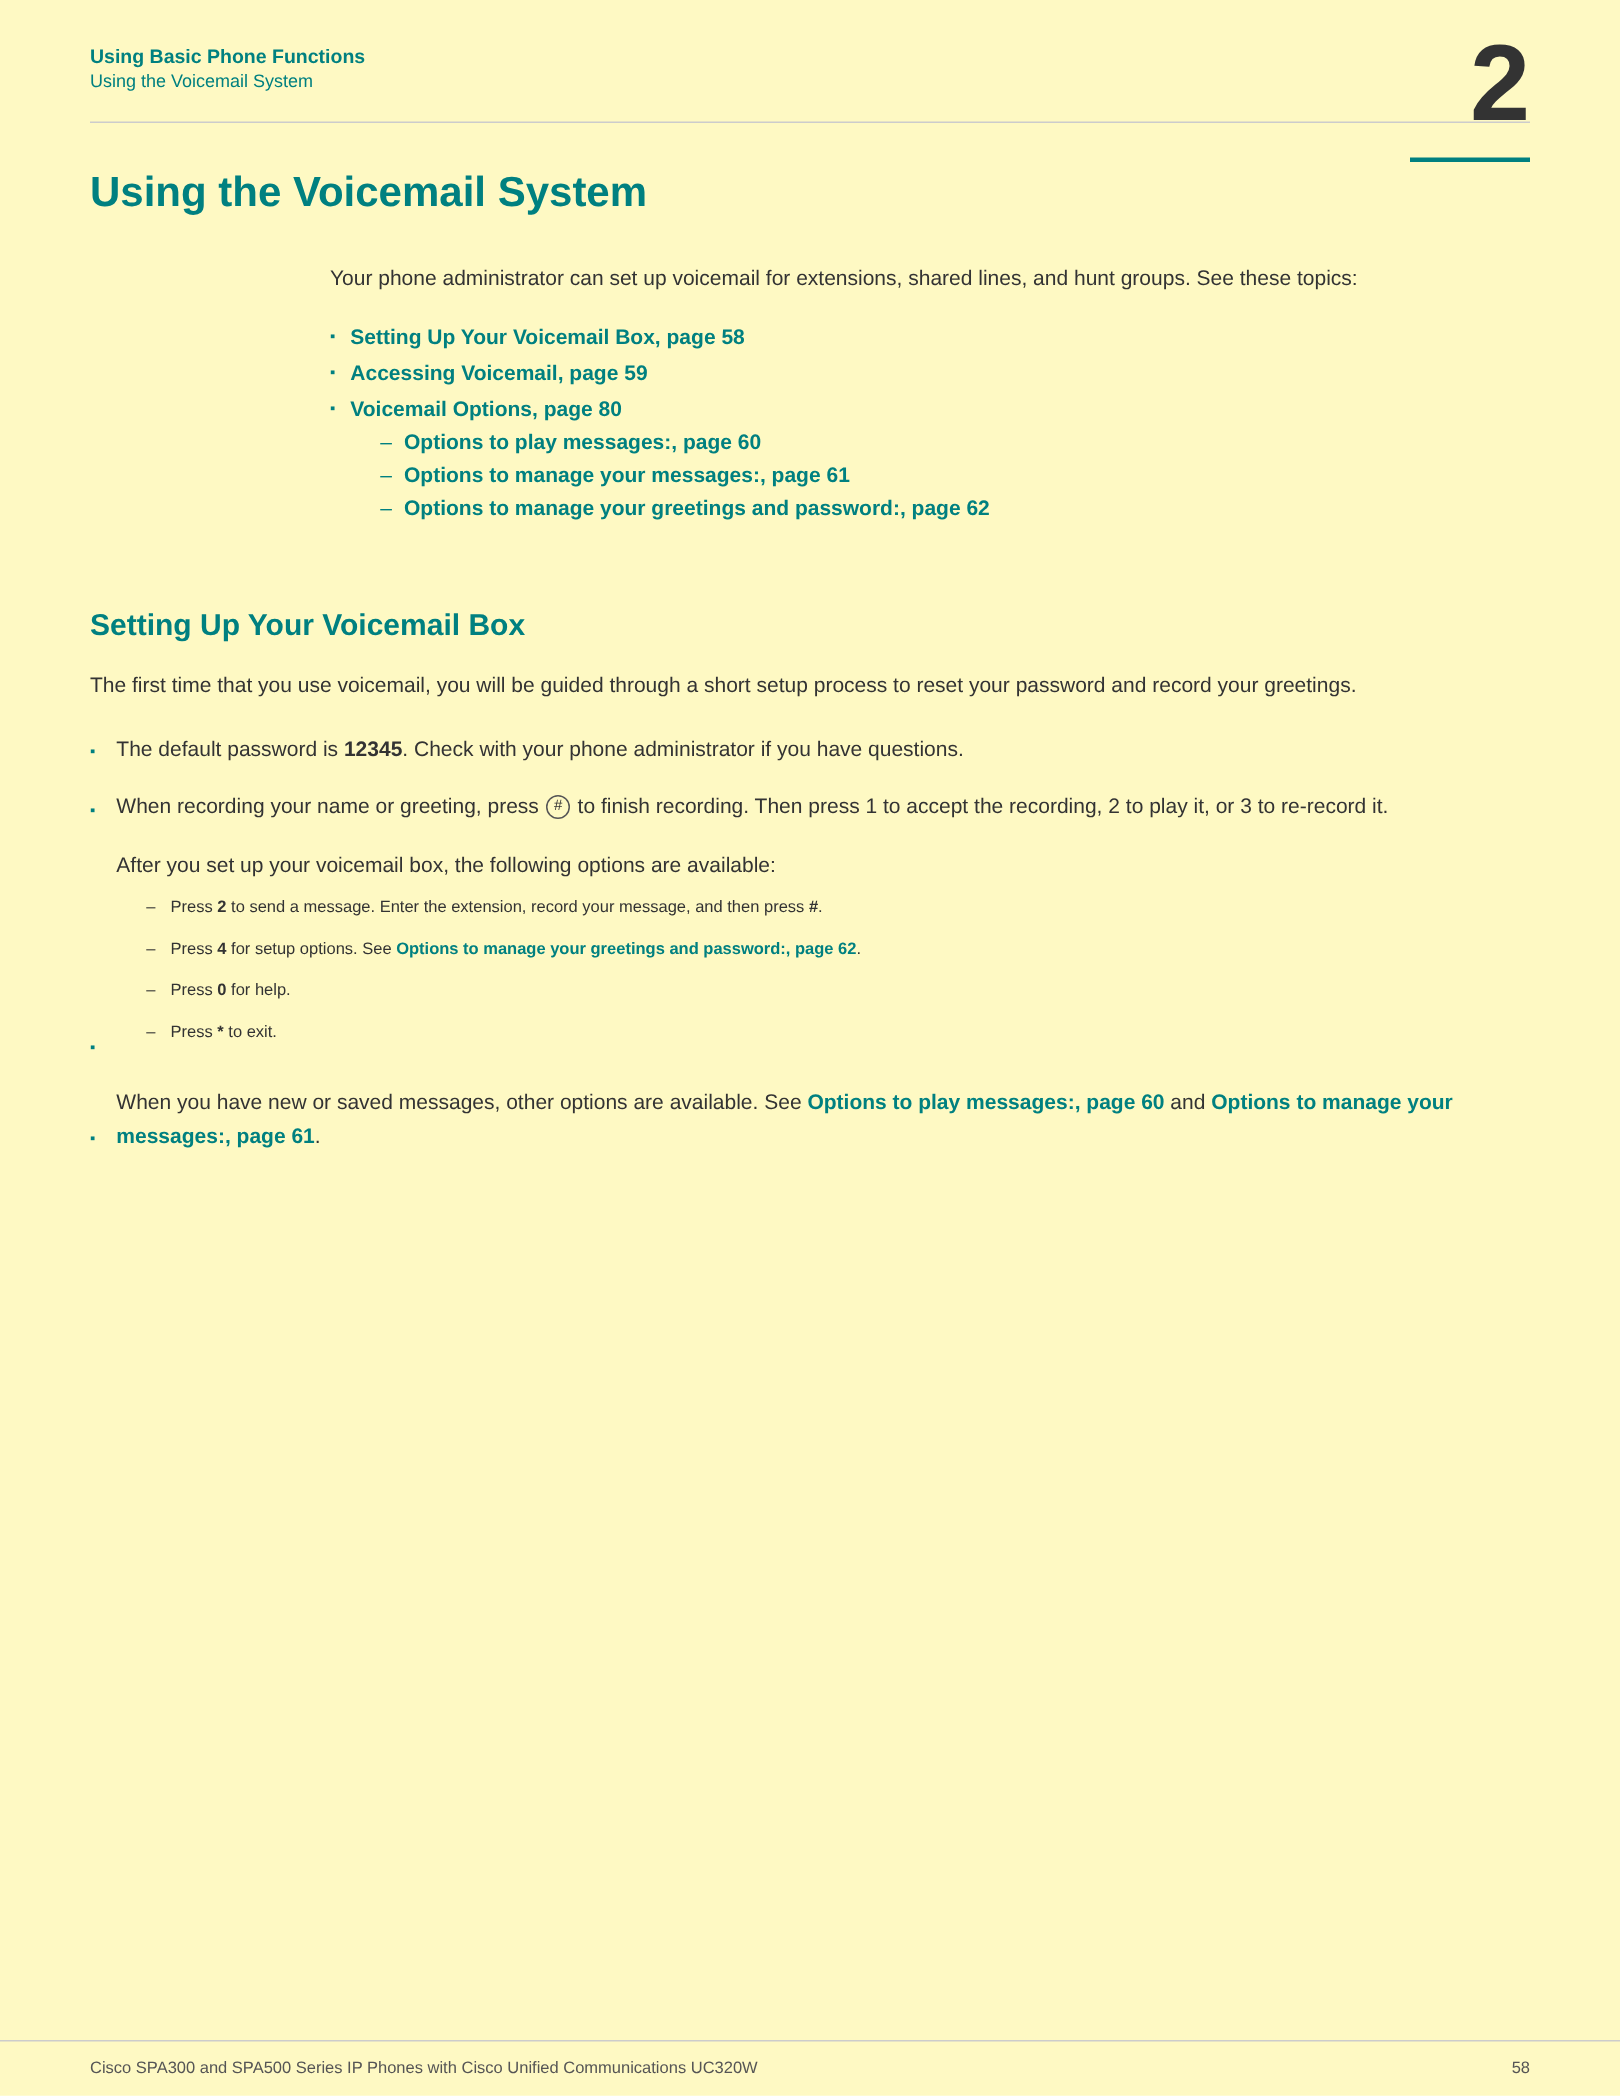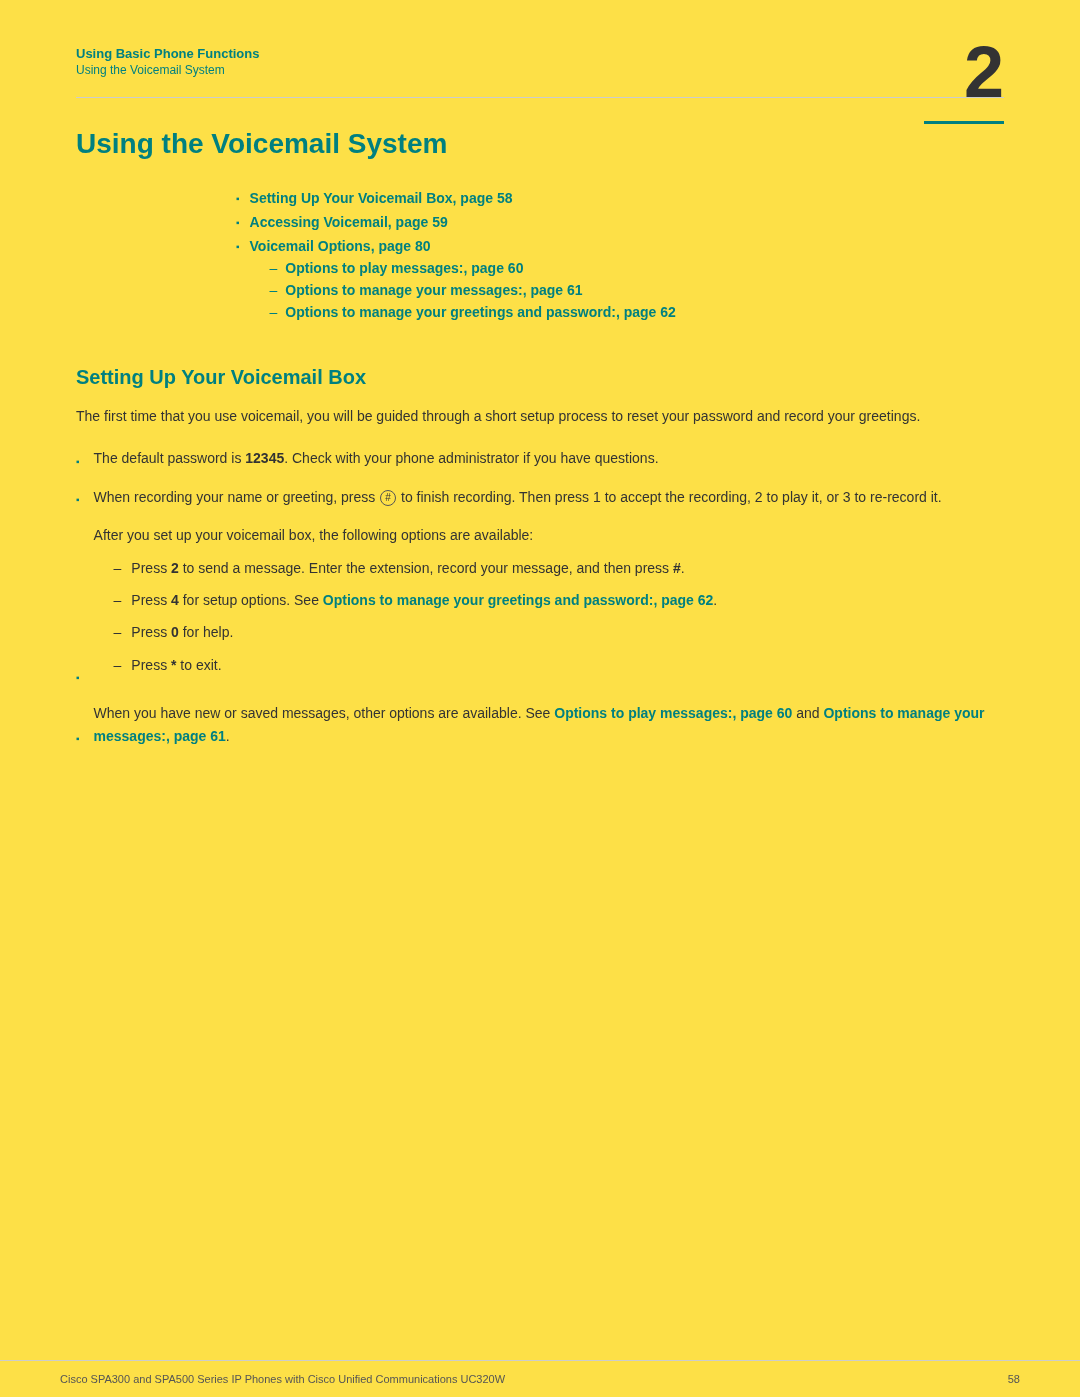--- a/index.html
+++ b/index.html
@@ -14,22 +14,22 @@
       color: #333;
       background: #fff;
       width: 1080px;
       min-height: 1397px;
       position: relative;
     }
 
     .page-container {
       width: 1080px;
       min-height: 1397px;
-      background: #fde047;
-      padding: 16px;
+      background: #fef9c3;
+      padding: 0;
       position: relative;
     }
 
     
     .header {
       padding: 30px 60px 0 60px;
       position: relative;
     }
 
     .chapter-label {
@@ -88,21 +88,21 @@
       margin-left: 160px;
       margin-bottom: 20px;
       font-size: 14px;
       line-height: 1.6;
       color: #333;
     }
 
     
     .toc-list {
       margin-left: 160px;
-      margin-bottom: 40px;
+      margin-bottom: 54px;
       list-style: none;
     }
 
     .toc-list > li {
       display: flex;
       align-items: flex-start;
       margin-bottom: 8px;
       font-size: 14px;
     }
 
@@ -196,21 +196,21 @@
     .sub-bullet-list {
       list-style: none;
       margin-left: 20px;
       margin-top: 10px;
     }
 
     .sub-bullet-list li {
       display: flex;
       align-items: flex-start;
       margin-bottom: 10px;
-      font-size: 14px;
+      font-size: 11px;
       line-height: 1.6;
     }
 
     .sub-bullet-list li::before {
       content: '–';
       color: #333;
       margin-right: 10px;
       flex-shrink: 0;
     }
 
@@ -279,20 +279,21 @@
     <div class="chapter-number">2</div>
     <div class="chapter-number-line"></div>
   </div>
 
   <hr class="header-rule">
 
   <div class="content">
 
     <h1 class="page-title">Using the Voicemail System</h1>
 
+    <p class="intro-text">Your phone administrator can set up voicemail for extensions, shared lines, and hunt groups. See these topics:</p>
 
     <ul class="toc-list">
       <li>
         <a class="teal-link" href="#setup">Setting Up Your Voicemail Box, page 58</a>
       </li>
       <li>
         <a class="teal-link" href="#accessing">Accessing Voicemail, page 59</a>
       </li>
       <li>
         <div>

